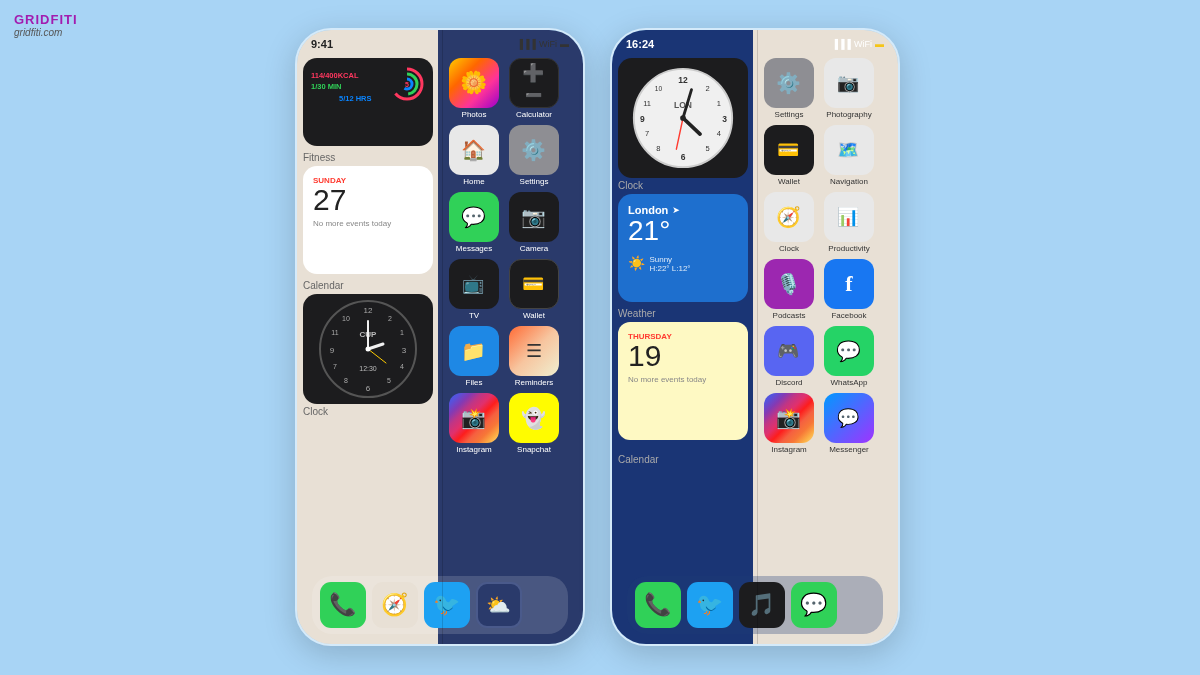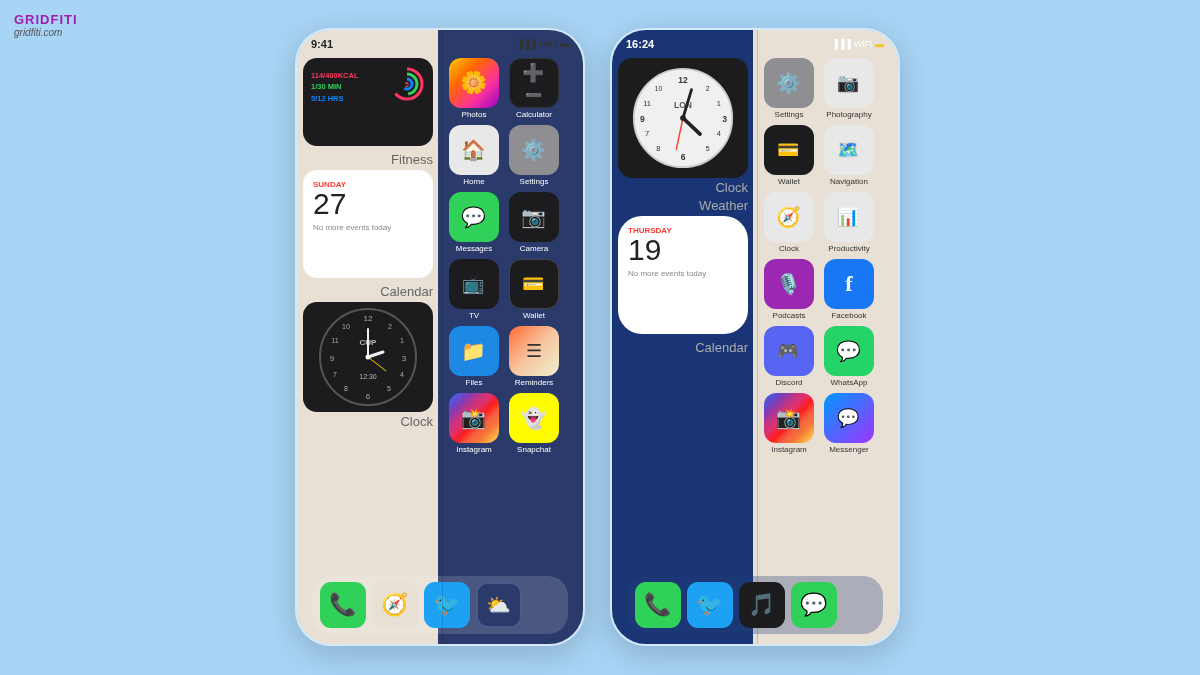--- a/index.html
+++ b/index.html
@@ -128,24 +128,24 @@
     }
     .fitness-ring {
       position: absolute;
       right: 8px; top: 8px;
       width: 36px; height: 36px;
     }
     .fitness-ring svg { width: 36px; height: 36px; }
     .fitness-stats { font-size: 7.5px; line-height: 1.5; margin-top: 4px; }
     .fitness-kcal { color: #ff375f; font-weight: 700; }
     .fitness-min { color: #30d158; font-weight: 700; }
-    .fitness-hrs { color: #0a84ff; font-weight: 700; }
+    .fitness-hrs { color: #0a84ff; font-weight: 700; margin-left: 28px; }
     .widget-label {
-      text-align: right;
-      font-size: 13px;
+      text-align: left;
+      font-size: 10px;
       color: #666;
       margin-top: 2px;
       margin-bottom: 3px;
     }
 
     
     .widget-calendar-light {
       background: #fff;
       border-radius: 14px;
       padding: 10px;
@@ -250,24 +250,24 @@
       margin-bottom: 6px;
       height: 108px;
     }
     .weather-city { font-size: 11px; color: #fff; font-weight: 600; }
     .weather-temp { font-size: 28px; color: #fff; font-weight: 300; line-height: 1.1; }
     .weather-desc { font-size: 8px; color: rgba(255,255,255,0.85); margin-top: 2px; }
     .weather-hi-lo { font-size: 8px; color: rgba(255,255,255,0.85); }
 
     
     .widget-calendar-blue {
-      background: #ffffff;
-      border-radius: 24px;
+      background: #fef9c3;
+      border-radius: 12px;
       padding: 10px;
-      margin-bottom: 6px;
+      margin-bottom: 14px;
       height: 118px;
     }
 
     
     .right-apps-grid {
       position: absolute;
       top: 28px;
       left: 150px;
       width: 130px;
     }
@@ -514,20 +514,37 @@
         <line x1="55" y1="55" x2="73" y2="72" stroke="#222" stroke-width="4" stroke-linecap="round"></line>
 
         <line x1="55" y1="55" x2="64" y2="25" stroke="#222" stroke-width="3" stroke-linecap="round"></line>
 
         <line x1="55" y1="55" x2="48" y2="88" stroke="#ff3b30" stroke-width="1.5" stroke-linecap="round"></line>
         <circle cx="55" cy="55" r="3" fill="#222"></circle>
       </svg>
     </div>
     <div class="widget-label" style="color:#aaa;">Clock</div>
 
+    <div class="widget-weather">
+      <div style="display:flex; align-items:center; gap:4px;">
+        <div class="weather-city">London</div>
+        <span style="color:#fff; font-size:9px;">➤</span>
+      </div>
+      <div class="weather-temp">21°</div>
+      <div style="display:flex; align-items:center; gap:4px; margin-top:6px;">
+        <span style="font-size:14px;">☀️</span>
+        <div>
+          <div class="weather-desc">Sunny</div>
+          <div class="weather-hi-lo">
+            <span>H:22°</span>
+            <span>L:12°</span>
+          </div>
+        </div>
+      </div>
+    </div>
     <div class="widget-label" style="color:#aaa;">Weather</div>
 
     <div class="widget-calendar-blue">
       <div class="cal-day">THURSDAY</div>
       <div class="cal-date">19</div>
       <div class="cal-event">No more events today</div>
     </div>
     <div class="widget-label" style="color:#aaa;">Calendar</div>
   </div>
 

